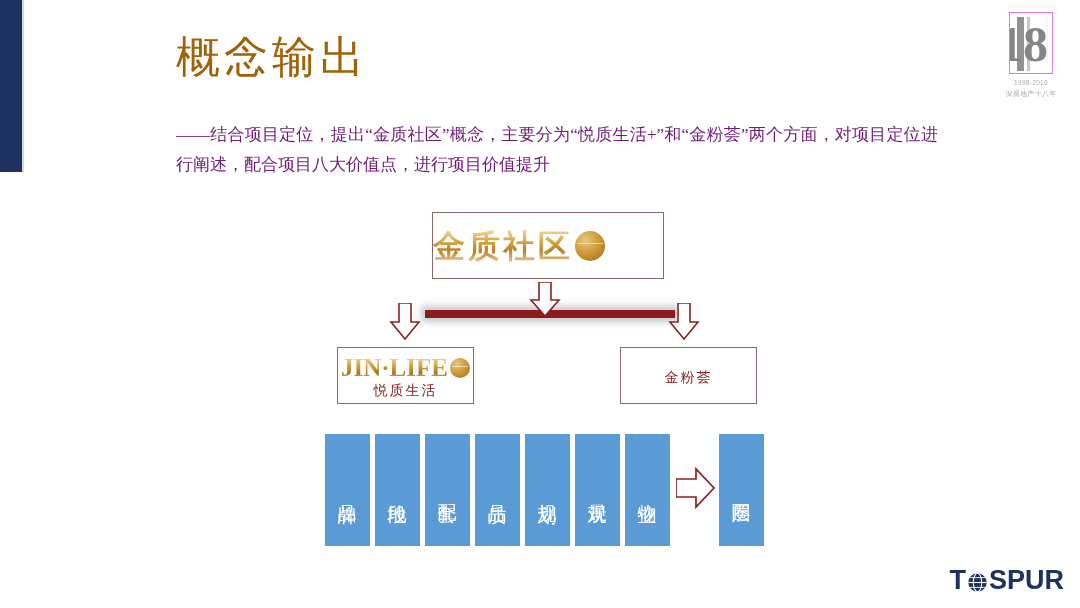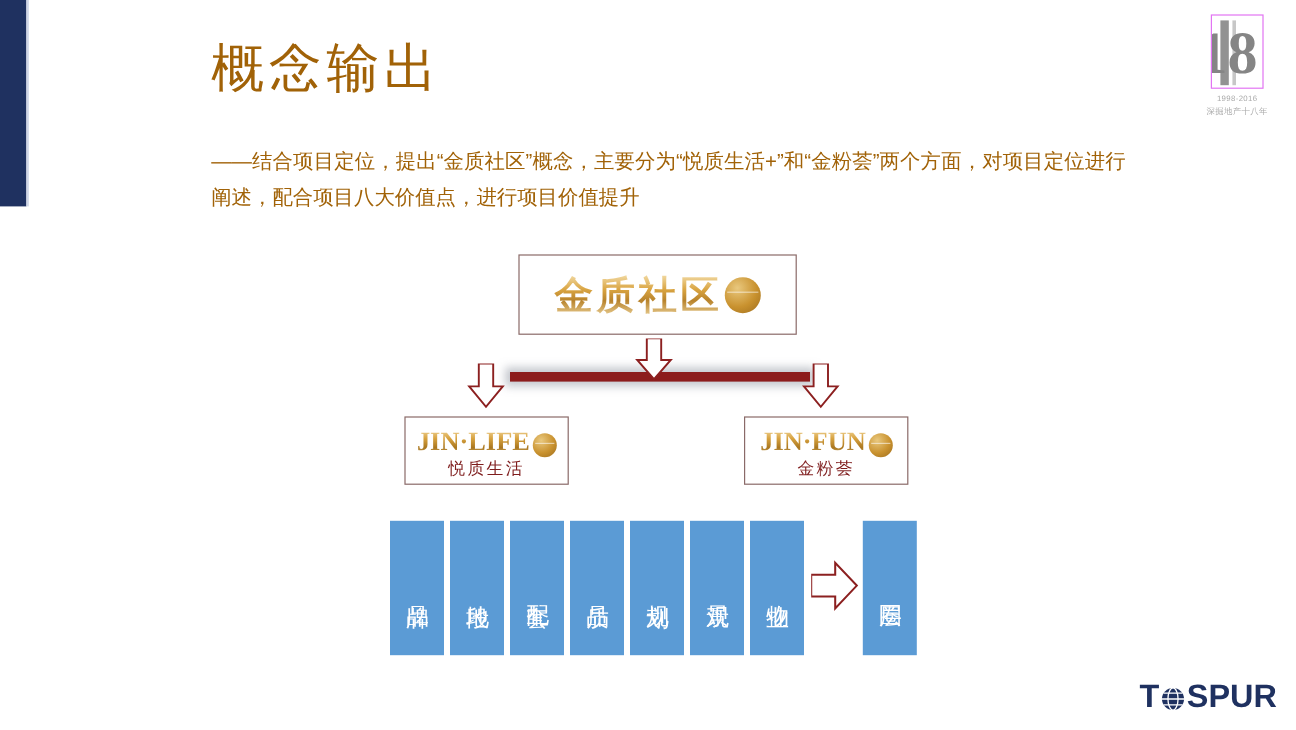--- a/index.html
+++ b/index.html
@@ -47,23 +47,23 @@
   }
 
   
   #body-text {
     position: absolute;
     left: 176px;
     top: 120px;
     width: 762px;
     font-size: 17px;
     line-height: 30px;
-    color: #a16207;
+    color: #701a75;
     text-align: justify;
-    font-family: Liberation Sans, sans-serif;
+    font-family: Liberation Serif, serif;
   }
 
   
   #anniversary-logo {
     position: absolute;
     right: 18px;
     top: 12px;
     width: 62px;
     height: 92px;
     display: flex;
@@ -120,21 +120,21 @@
   
   #diagram { position: absolute; left: 0; top: 0; width: 1080px; height: 608px; }
 
   .concept-box {
     position: absolute;
     border: 1px solid #8a6a68;
     background: #ffffff;
     box-sizing: border-box;
     display: flex;
     flex-direction: column;
-    align-items: center;
+    align-items: flex-start;
     justify-content: center;
   }
   #main-concept-box {
     left: 432px; top: 212px; width: 232px; height: 67px;
   }
 
   
   .gold-word {
     font-family: "Liberation Sans", sans-serif;
     font-weight: bold;
@@ -174,32 +174,32 @@
     display: flex;
     flex-direction: column;
     align-items: center;
     justify-content: center;
     padding-top: 3px;
   }
   #left-sub-box  { left: 337px; top: 347px; width: 137px; height: 57px; }
   #right-sub-box { left: 620px; top: 347px; width: 137px; height: 57px; }
 
   .sub-latin {
-    font-size: 22px;
+    font-size: 25px;
     letter-spacing: 0px;
     line-height: 26px;
     font-family: "Liberation Serif", "DejaVu Serif", serif;
     font-weight: bold;
     background: linear-gradient(180deg,#f7e6bc 0%, #d8a340 40%, #a9761f 70%, #e8d095 100%);
     -webkit-background-clip: text;
     background-clip: text;
     color: transparent;
     white-space: nowrap;
     display: flex;
-    align-items: flex-end;
+    align-items: center;
   }
   .sub-cn {
     font-size: 14px;
     letter-spacing: 2px;
     color: #7f1d1d;
     margin-top: 1px;
     font-family: "Liberation Serif", "DejaVu Serif", serif;
     white-space: nowrap;
   }
 
@@ -329,24 +329,20 @@
 
   <div id="left-sub-box" class="sub-box">
     <div class="sub-latin">
       <span>JIN·LIFE</span>
       <span class="seal small"></span>
     </div>
     <div class="sub-cn">悦质生活</div>
   </div>
 
   <div id="right-sub-box" class="sub-box">
-    <div class="sub-latin">
-      <span>JIN·FUN</span>
-      <span class="seal small"></span>
-    </div>
     <div class="sub-cn">金粉荟</div>
   </div>
 
   <div id="value-boxes">
       <div class="value-box" style="left: 325px;">
         <span class="vb-text">品牌</span>
       </div>
       <div class="value-box" style="left: 375px;">
         <span class="vb-text">地段</span>
       </div>

